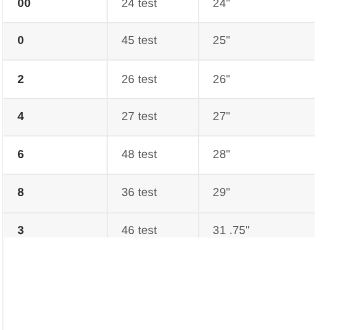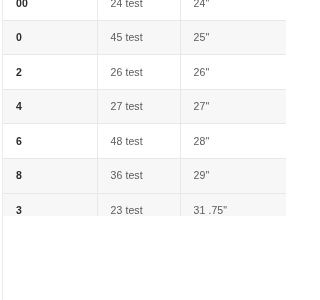--- a/index.html
+++ b/index.html
@@ -137,20 +137,20 @@
             <td class="cell-label">48 test</td>
             <td class="cell-measure col-right-last">28"</td>
           </tr>
           <tr class="shaded">
             <td class="cell-size">8</td>
             <td class="cell-label">36 test</td>
             <td class="cell-measure col-right-last">29"</td>
           </tr>
           <tr class="shaded">
             <td class="cell-size">3</td>
-            <td class="cell-label">23 test</td>
+            <td class="cell-label">46 test</td>
             <td class="cell-measure col-right-last">31 .75"</td>
           </tr>
         </tbody>
     </table>
   </div>
 
 </div>
 
 </body></html>

